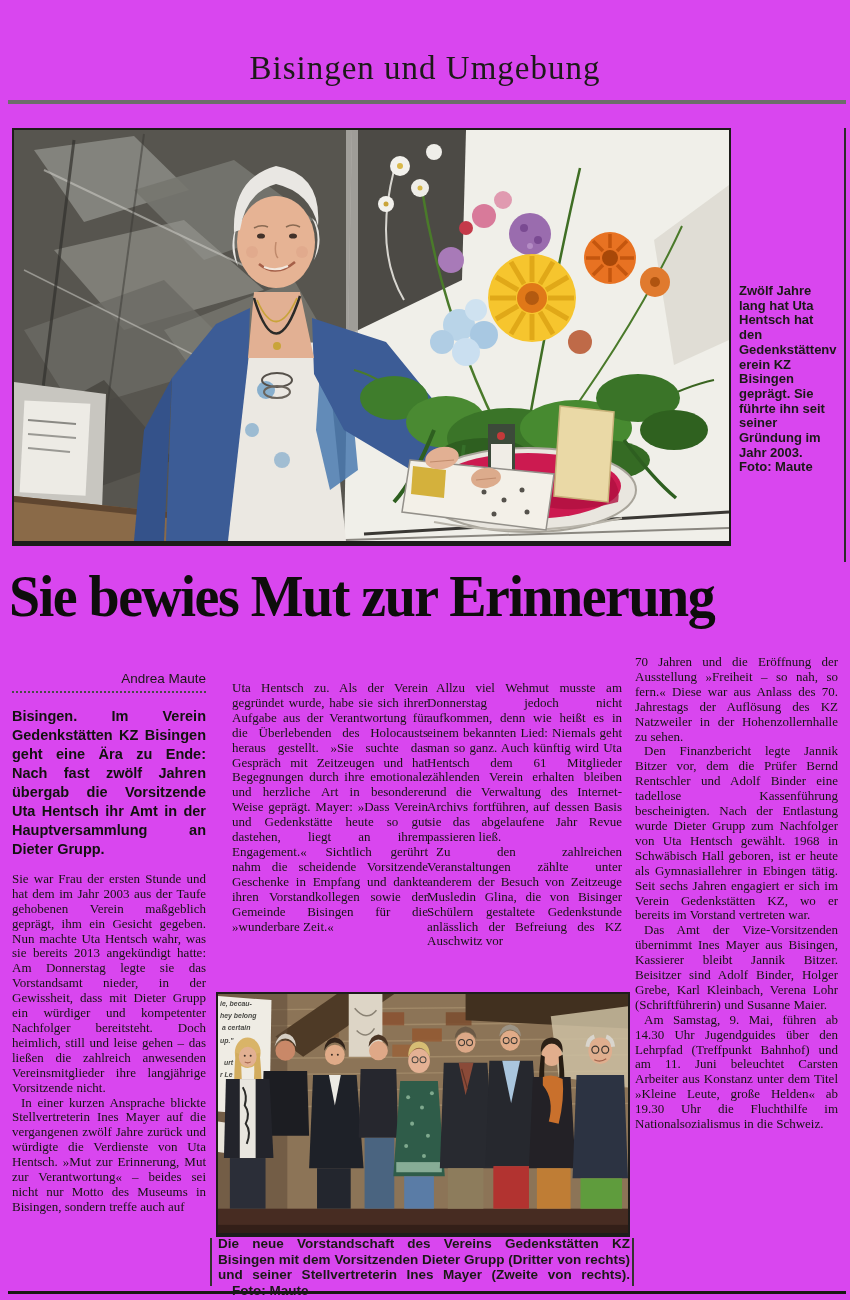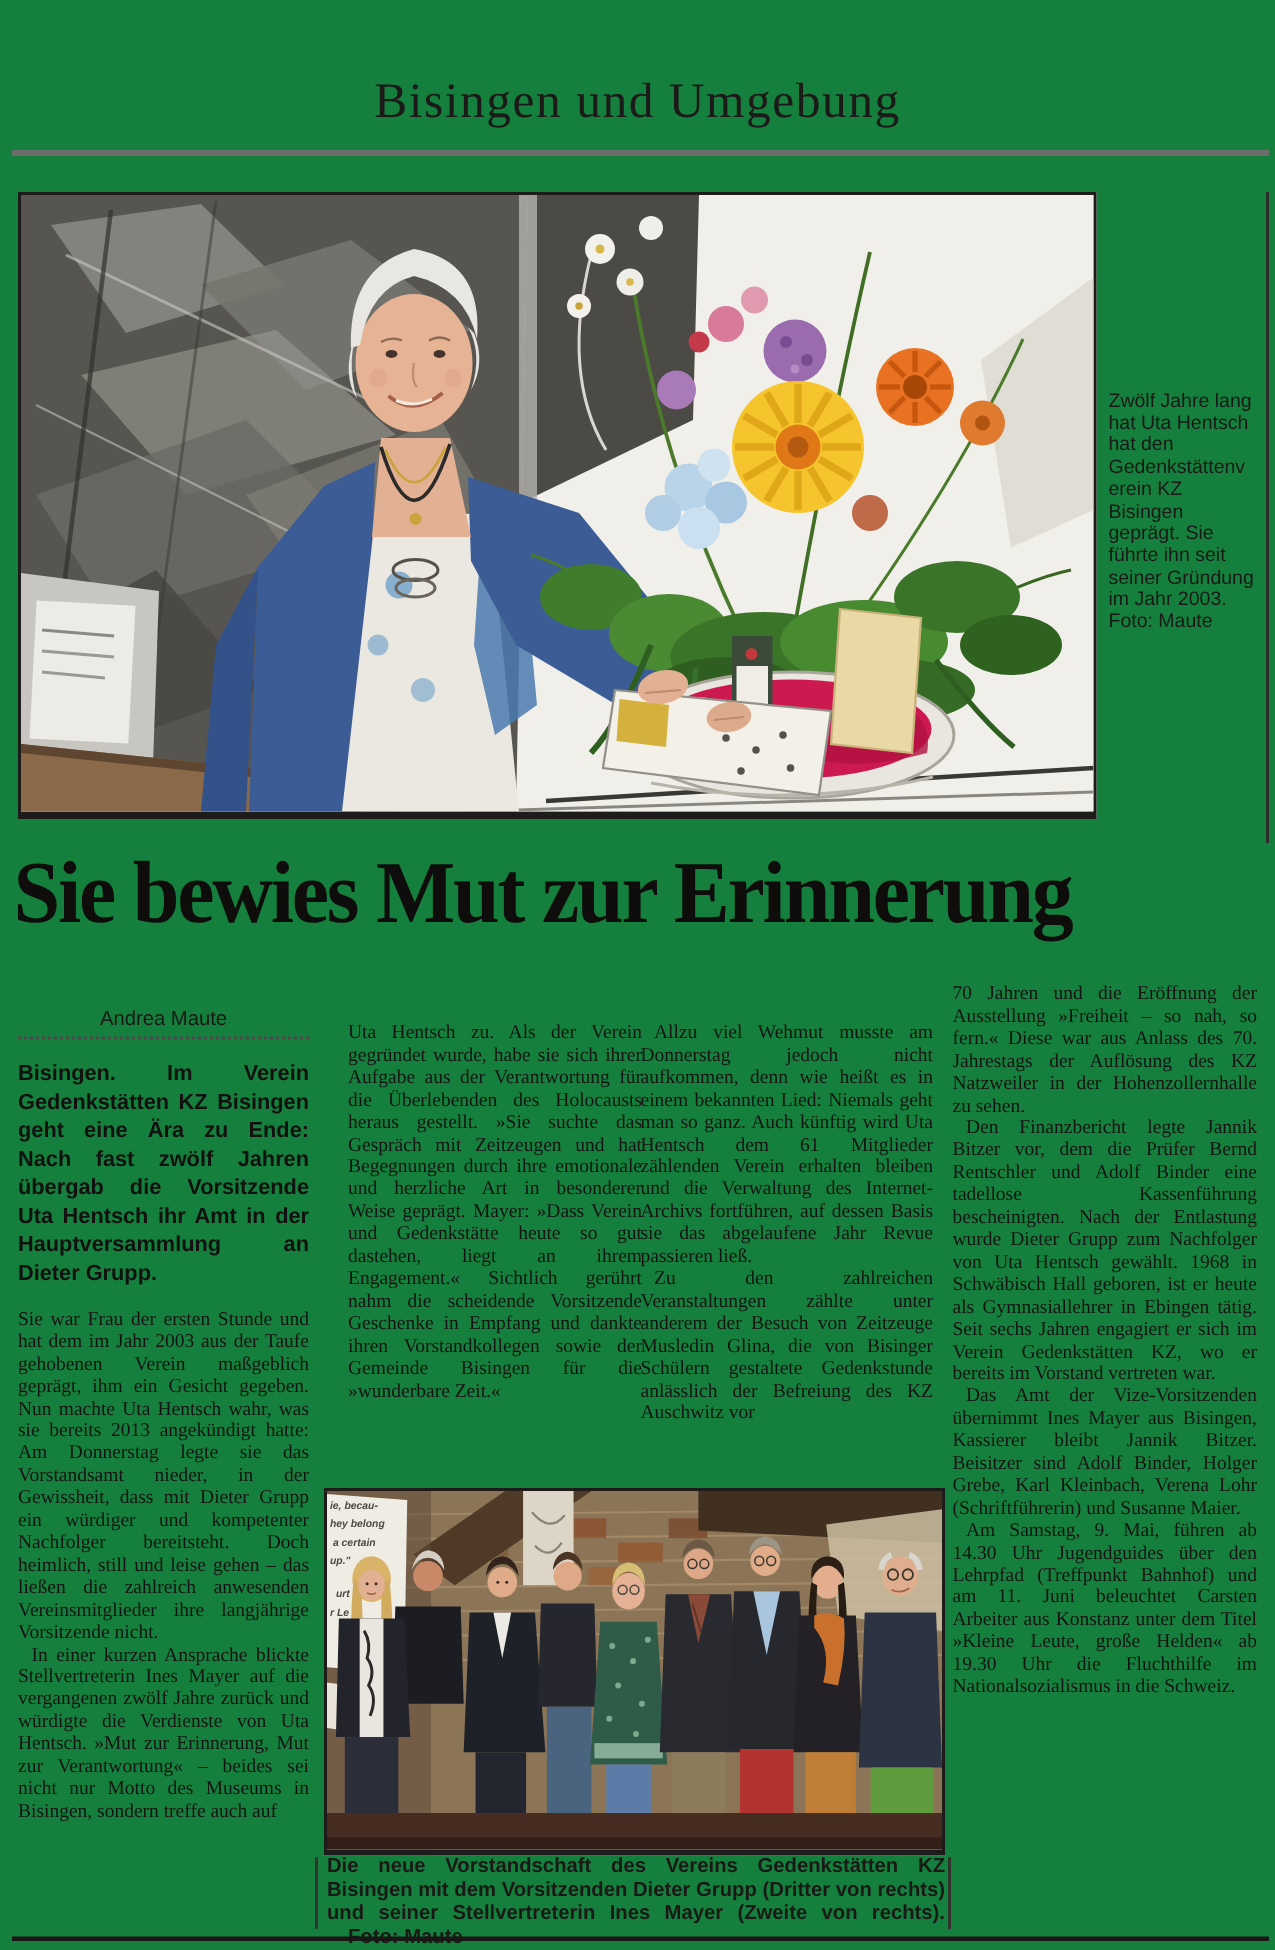--- a/index.html
+++ b/index.html
@@ -1,30 +1,30 @@
 <!DOCTYPE html>
 <html lang="de"><head>
 <meta charset="utf-8">
 <style>
   html,body{margin:0;padding:0;background:#e8e8e6;}
-  .page{position:relative;width:850px;height:1300px;background:#15803d;overflow:hidden;
+  .page{position:relative;width:850px;height:1300px;background:#d946ef;overflow:hidden;
         font-family:"Liberation Serif",serif;color:#161412;}
   .abs{position:absolute;}
 
   .masthead{top:50px;left:0;width:850px;text-align:center;
             font-size:33px;letter-spacing:1px;color:#1c1a18;}
   .masthead-rule{top:100px;left:8px;width:838px;height:4px;background:#6d6d6b;}
 
   .photo-frame{border:2px solid #1d1c1a;background:#efeee9;}
   .top-photo{top:128px;left:12px;width:715px;height:411px;border-bottom-width:5px;}
   .group-photo{top:992px;left:216px;width:410px;height:239px;border-bottom-width:4px;}
   .photo-frame svg{display:block;width:100%;height:100%;}
 
-  .side-caption{top:260px;left:739px;width:98px;
-    font-family:"Liberation Sans",sans-serif;font-weight:normal;
+  .side-caption{top:284px;left:739px;width:98px;
+    font-family:"Liberation Sans",sans-serif;font-weight:bold;
     font-size:13px;line-height:14.7px;color:#1a1916;
     hyphens:auto;overflow-wrap:break-word;}
   .side-caption .credit{margin-top:0;}
   .photo-right-rule{top:128px;left:844px;width:2px;height:434px;background:#2c2b29;}
 
   .headline{top:562px;left:9px;width:841px;white-space:nowrap;
     font-size:56px;font-weight:bold;letter-spacing:-1.5px;color:#0e0d0c;
     transform:scaleY(1.05);transform-origin:left top;}
   .subheadline{top:630px;left:10px;width:836px;
     font-family:"Liberation Sans",sans-serif;font-weight:bold;
@@ -33,21 +33,21 @@
   .col{font-size:13px;line-height:14.9px;text-align:justify;overflow:hidden;
        hyphens:auto;}
   .col p{margin:0;}
   .col p.ind{text-indent:9px;}
   .col1{top:672px;left:12px;width:194px;height:620px;}
   .col2{top:681px;left:218px;width:196px;height:306px;margin-left:14px;}
   .col3{top:681px;left:427px;width:195px;height:306px;}
   .col4{top:655px;left:635px;width:203px;height:608px;}
 
   .byline{font-family:"Liberation Sans",sans-serif;font-size:13.5px;
-          font-weight:normal;text-align:center;color:#1a1916;}
+          font-weight:normal;text-align:right;color:#1a1916;}
   .byline-dots{border-bottom:2px dotted #4a4a48;height:4px;margin-bottom:14px;}
   .lead{font-family:"Liberation Sans",sans-serif;font-weight:bold;
         font-size:14.5px;line-height:19px;margin-bottom:13px !important;
         text-align:justify;color:#12110f;}
 
   .group-caption{top:1236px;left:218px;width:412px;
     font-family:"Liberation Sans",sans-serif;font-weight:bold;
     font-size:13.5px;line-height:15.6px;text-align:justify;color:#1a1916;
     hyphens:auto;}
   .group-caption .credit{margin-left:14px;}

